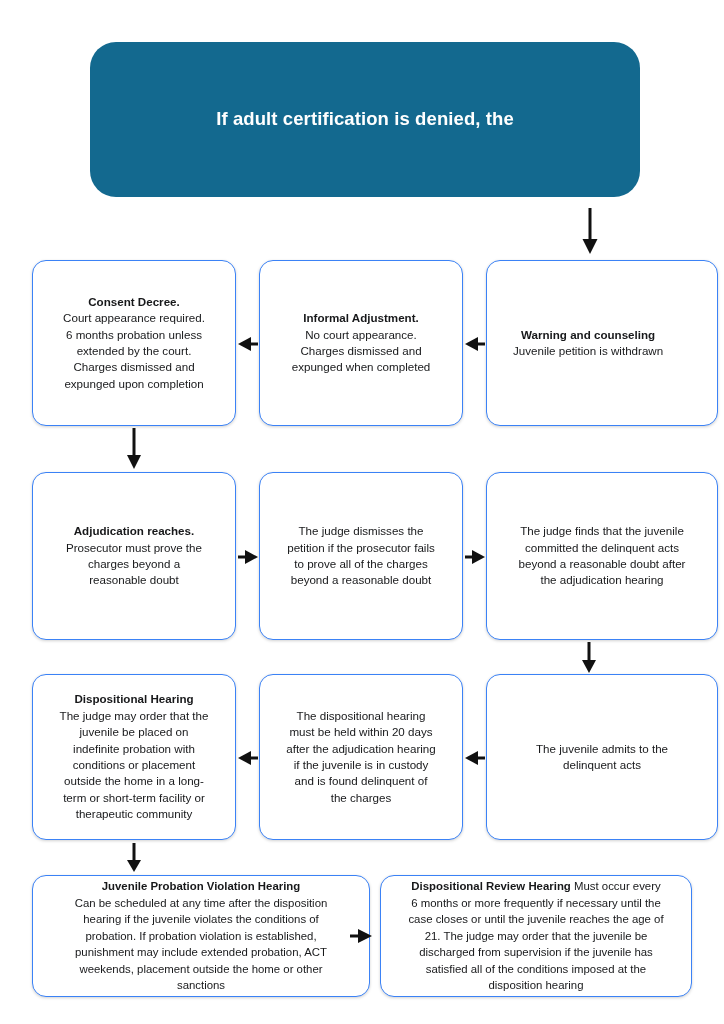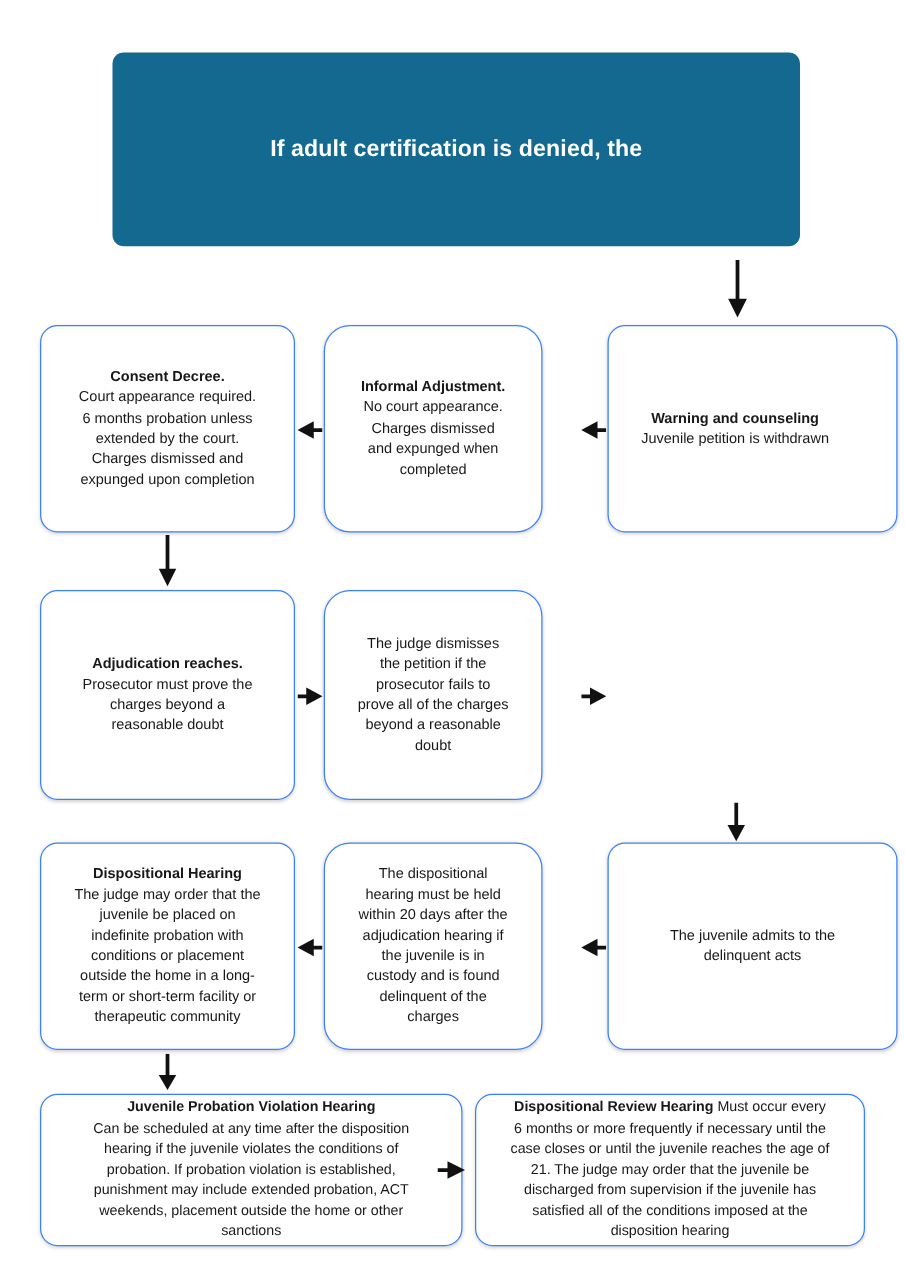--- a/index.html
+++ b/index.html
@@ -23,21 +23,21 @@
   }
 
   
   .header-box {
     position: absolute;
     left: 90px;
     top: 42px;
     width: 550px;
     height: 155px;
     background: #13698f;
-    border-radius: 9px;
+    border-radius: 26px;
     display: flex;
     align-items: center;
     justify-content: center;
     box-sizing: border-box;
     padding: 0 40px;
   }
   .header-title {
     color: #ffffff;
     font-size: 18.5px;
     font-weight: bold;
@@ -64,21 +64,21 @@
     font-size: 11.6px;
     line-height: 1.42;
     color: #17181a;
   }
   .node-text b {
     font-weight: bold;
   }
 
   
   .col-a { left: 32px;  width: 204px; }
-  .col-b { left: 259px; width: 175px; border-radius: 21px; }
+  .col-b { left: 259px; width: 204px; }
   .col-c { left: 486px; width: 232px; }
 
   .row1 { top: 260px; height: 166px; }
   .row2 { top: 472px; height: 168px; }
   .row3 { top: 674px; height: 166px; }
 
   .wide-a { left: 32px;  width: 338px; top: 875px; height: 122px; }
   .wide-b { left: 380px; width: 312px; top: 875px; height: 122px; }
 
   .wide-a .node-text,
@@ -157,20 +157,25 @@
       <span>Prosecutor must prove the charges beyond a reasonable doubt</span>
     </div>
   </div>
 
   <div class="node col-b row2">
     <div class="node-text">
       <span>The judge dismisses the petition if the prosecutor fails to prove all of  the charges beyond a reasonable doubt</span>
     </div>
   </div>
 
+  <div class="node col-c row2">
+    <div class="node-text">
+      <span>The judge finds that the juvenile committed the delinquent acts beyond a reasonable doubt after the adjudication hearing</span>
+    </div>
+  </div>
 
   <div class="arrow" style="left:238px; top:544px;">
     <svg width="20" height="26" viewBox="0 0 20 26" aria-hidden="true">
       <path d="M0 13 L13 13" stroke="#111111" stroke-width="3" fill="none"></path>
       <path d="M20 13 L7 6 L7 20 Z" fill="#111111"></path>
     </svg>
   </div>
 
   <div class="arrow" style="left:465px; top:544px;">
     <svg width="20" height="26" viewBox="0 0 20 26" aria-hidden="true">

